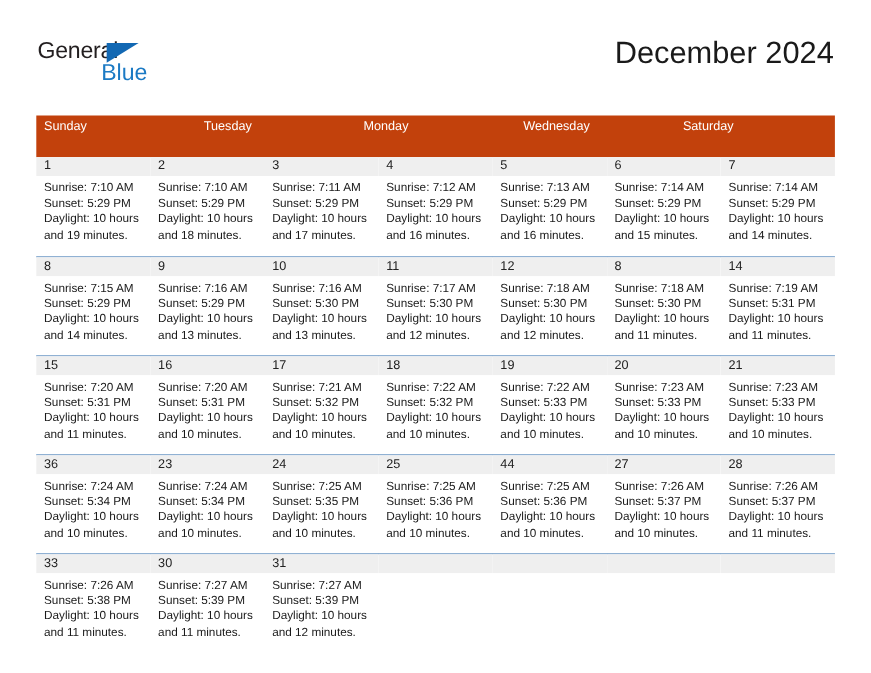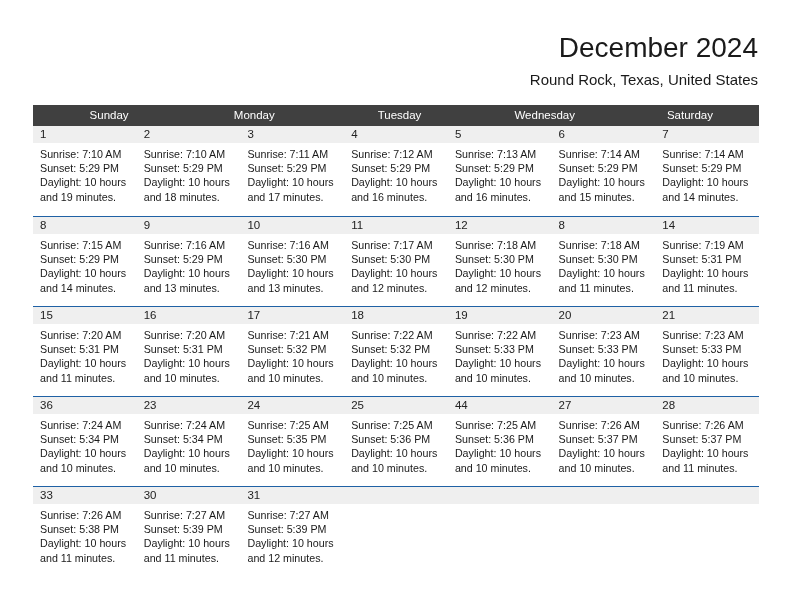--- a/index.html
+++ b/index.html
@@ -85,23 +85,22 @@
   
   .calendar {
     position: absolute;
     left: 33px;
     top: 105px;
     width: 726px;
   }
   .weekdays {
     display: flex;
     width: 100%;
-    background: #404040;
-    height: 21px;
-    text-align: center;
+    background: #c2410c;
+    height: 38px;
   }
   .weekday {
     flex: 1 1 0;
     color: #ffffff;
     font-size: 11.5px;
     line-height: 21px;
     padding-left: 7px;
     white-space: nowrap;
     overflow: hidden;
   }
@@ -137,33 +136,37 @@
   }
   .empty .day-num-band { color: transparent; }
 </style>
 </head>
 <body>
 
 <div id="page">
 
   <div class="header">
 
+    <div class="logo">
+      <span class="logo-general">General</span>
+      <span class="logo-triangle"></span>
+      <span class="logo-blue">Blue</span>
+    </div>
 
     <div class="title-block">
       <h1 class="cal-title">December 2024</h1>
-      <p class="cal-subtitle">Round Rock, Texas, United States</p>
     </div>
 
   </div>
 
   <div class="calendar">
     <div class="weekdays">
         <div class="weekday">Sunday</div>
+        <div class="weekday">Tuesday</div>
         <div class="weekday">Monday</div>
-        <div class="weekday">Tuesday</div>
         <div class="weekday">Wednesday</div>
         <div class="weekday">Saturday</div>
       </div>
     <div id="weeks-container">
         <div class="week-row first">
           <div class="day-cell">
             <div class="day-num-band">1</div>
             <div class="day-body">
               <div class="day-line">Sunrise: 7:10 AM</div>
               <div class="day-line">Sunset: 5:29 PM</div>

